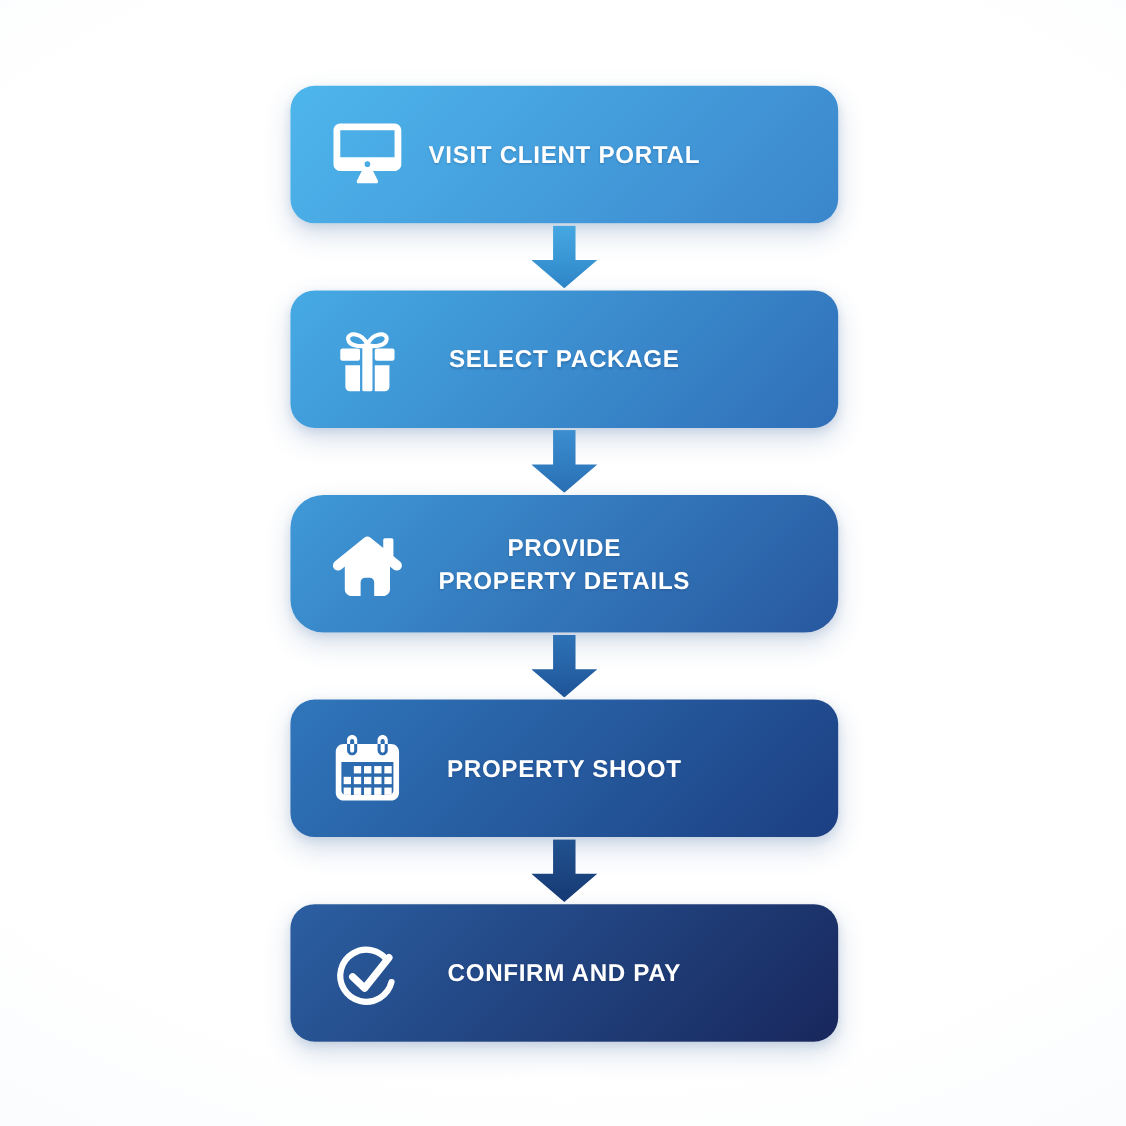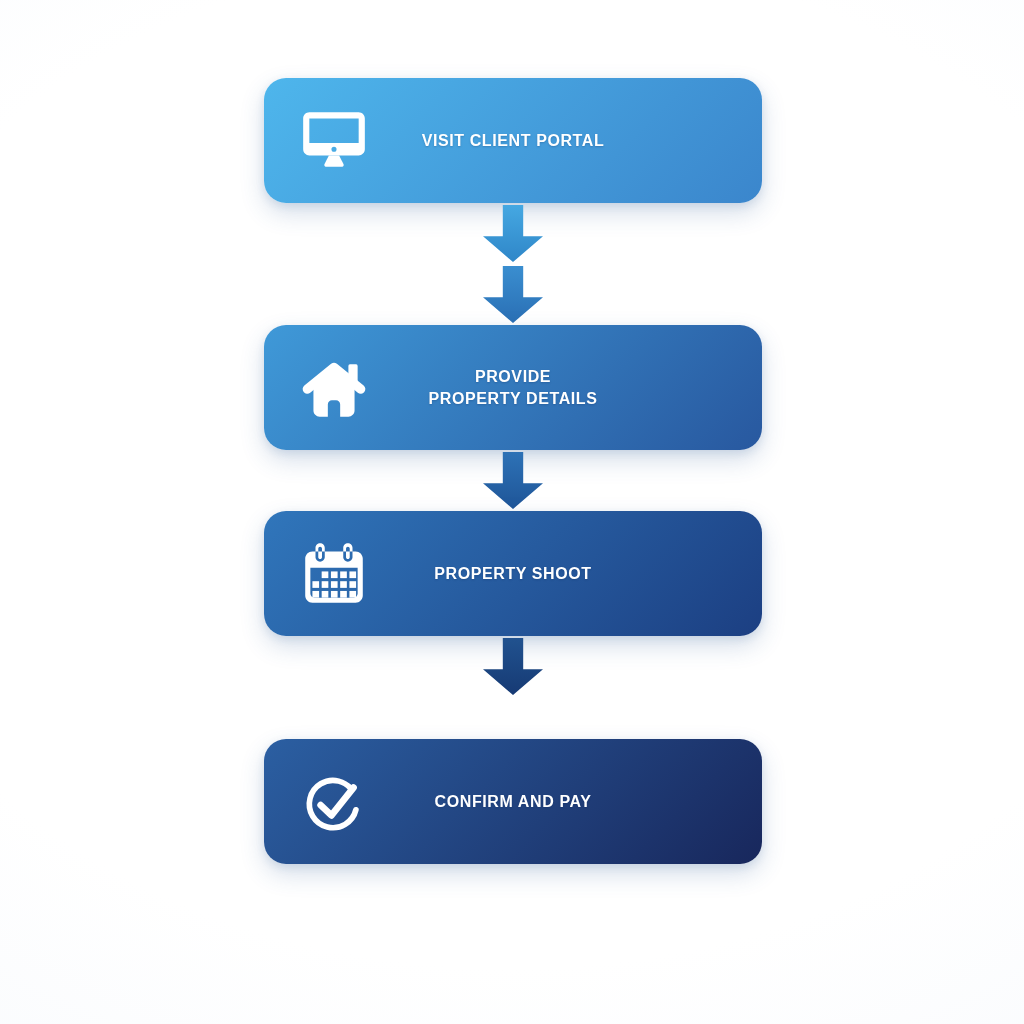--- a/index.html
+++ b/index.html
@@ -16,21 +16,21 @@
     position:relative;width:498px;height:125px;border-radius:22px;
     box-shadow:0 10px 24px rgba(45,90,150,.20),0 3px 8px rgba(45,90,150,.12);
     flex:none;
   }
   .step .icon{
     position:absolute;left:33px;top:50%;transform:translateY(-50%);
     width:74px;height:74px;display:block;
   }
   .step .label{
     position:absolute;inset:0;display:flex;align-items:center;justify-content:center;
-    color:#ffffff;font-weight:bold;font-size:16px;letter-spacing:.6px;
+    color:#ffffff;font-weight:bold;font-size:22px;letter-spacing:.6px;
     text-align:center;line-height:1.35;white-space:pre-line;
     text-shadow:0 1px 2px rgba(10,40,90,.25);
   }
   .arrow-slot{
     width:60px;height:61px;flex:none;display:flex;align-items:center;justify-content:center;
   }
   .arrow{
     width:60px;height:57px;
     clip-path:polygon(33% 0,67% 0,67% 55%,100% 55%,50% 100%,0 55%,33% 55%);
   }
@@ -46,26 +46,37 @@
       <path fill="#ffffff" fill-rule="evenodd" d="M12 8h48c3.3 0 6 2.7 6 6v30c0 3.3-2.7 6-6 6H12c-3.3 0-6-2.7-6-6V14c0-3.3 2.7-6 6-6zm0 6v24h48V14H12zm24 27.5a2.5 2.5 0 100 5 2.5 2.5 0 000-5z"></path>
       <path fill="#ffffff" d="M31 50h10l4.3 8.6c.5 1-.2 2.4-1.3 2.4H28c-1.1 0-1.8-1.4-1.3-2.4L31 50z"></path>
     </svg>
     <div class="label">VISIT CLIENT PORTAL</div>
   </div>
 
   <div class="arrow-slot">
     <div class="arrow" style="background: linear-gradient(rgb(69, 168, 226), rgb(47, 134, 200));"></div>
   </div>
 
+  <div class="step" style="background: linear-gradient(135deg, rgb(70, 170, 228), rgb(48, 111, 184));">
+    <svg class="icon" viewBox="0 0 72 72">
+      <path fill="none" stroke="#ffffff" stroke-width="3.6" stroke-linejoin="round" d="M36 23c-4-11-18-12-17-5 1 6 11 7 17 5zm0 0c4-11 18-12 17-5-1 6-11 7-17 5z"></path>
+      <rect fill="#ffffff" x="12" y="26" width="17.5" height="11" rx="2"></rect>
+      <rect fill="#ffffff" x="42.5" y="26" width="17.5" height="11" rx="2"></rect>
+      <rect fill="#ffffff" x="31.5" y="24" width="9" height="40" rx="1.5"></rect>
+      <path fill="#ffffff" d="M16.5 41h13v23h-9c-2.2 0-4-1.8-4-4V41z"></path>
+      <path fill="#ffffff" d="M42.5 41h13v19c0 2.2-1.8 4-4 4h-9V41z"></path>
+    </svg>
+    <div class="label">SELECT PACKAGE</div>
+  </div>
 
   <div class="arrow-slot">
     <div class="arrow" style="background: linear-gradient(rgb(58, 142, 208), rgb(42, 111, 180));"></div>
   </div>
 
-  <div class="step" style="background: linear-gradient(135deg, rgb(63, 153, 216), rgb(40, 88, 159));">
+  <div class="step" style="background: linear-gradient(135deg, rgb(63, 153, 216), rgb(40, 88, 159)); border-radius: 30px;">
     <svg class="icon" viewBox="0 0 72 72">
       <rect fill="#ffffff" x="50" y="13" width="9" height="18" rx="1.5"></rect>
       <path fill="none" stroke="#ffffff" stroke-width="9" stroke-linecap="round" stroke-linejoin="round" d="M10 37L36 16l26 21"></path>
       <path fill="#ffffff" fill-rule="evenodd" d="M16 36l20-16 20 16v22c0 3.3-2.7 6-6 6H22c-3.3 0-6-2.7-6-6V36zm14 28v-12c0-2.2 1.8-4 4-4h4c2.2 0 4 1.8 4 4v12H30z"></path>
     </svg>
     <div class="label">PROVIDE
 PROPERTY DETAILS</div>
   </div>
 
   <div class="arrow-slot">
@@ -92,21 +103,21 @@
           <rect x="51" y="52.5" width="6.5" height="6.5"></rect>
       </g>
     </svg>
     <div class="label">PROPERTY SHOOT</div>
   </div>
 
   <div class="arrow-slot">
     <div class="arrow" style="background: linear-gradient(rgb(33, 82, 143), rgb(22, 58, 116));"></div>
   </div>
 
-  <div class="step" style="background: linear-gradient(135deg, rgb(43, 95, 162), rgb(24, 39, 92)); margin-top: 42px;">
+  <div class="step" style="background: linear-gradient(135deg, rgb(43, 95, 162), rgb(24, 39, 92));">
     <svg class="icon" viewBox="0 0 72 72">
       <circle cx="35" cy="38" r="23" fill="none" stroke="#ffffff" stroke-width="5.5" stroke-linecap="round" stroke-dasharray="121 23.5" transform="rotate(14 35 38)"></circle>
       <path fill="none" stroke="#ffffff" stroke-width="6.5" stroke-linecap="round" stroke-linejoin="round" d="M23 39l10.5 10L55 22"></path>
     </svg>
     <div class="label">CONFIRM AND PAY</div>
   </div>
 
 </div>
 
 </body></html>

